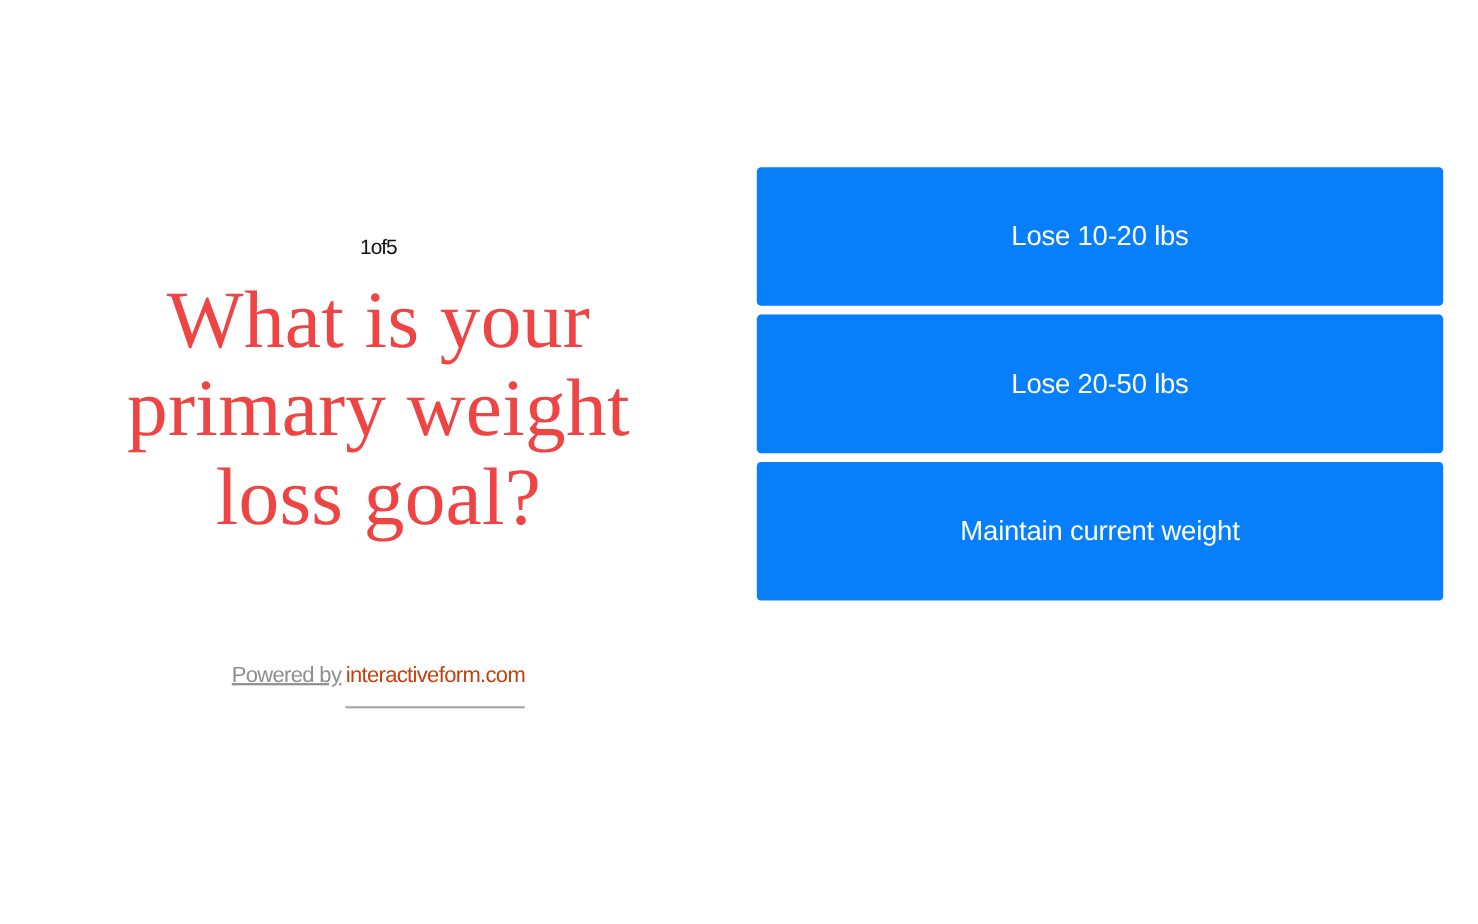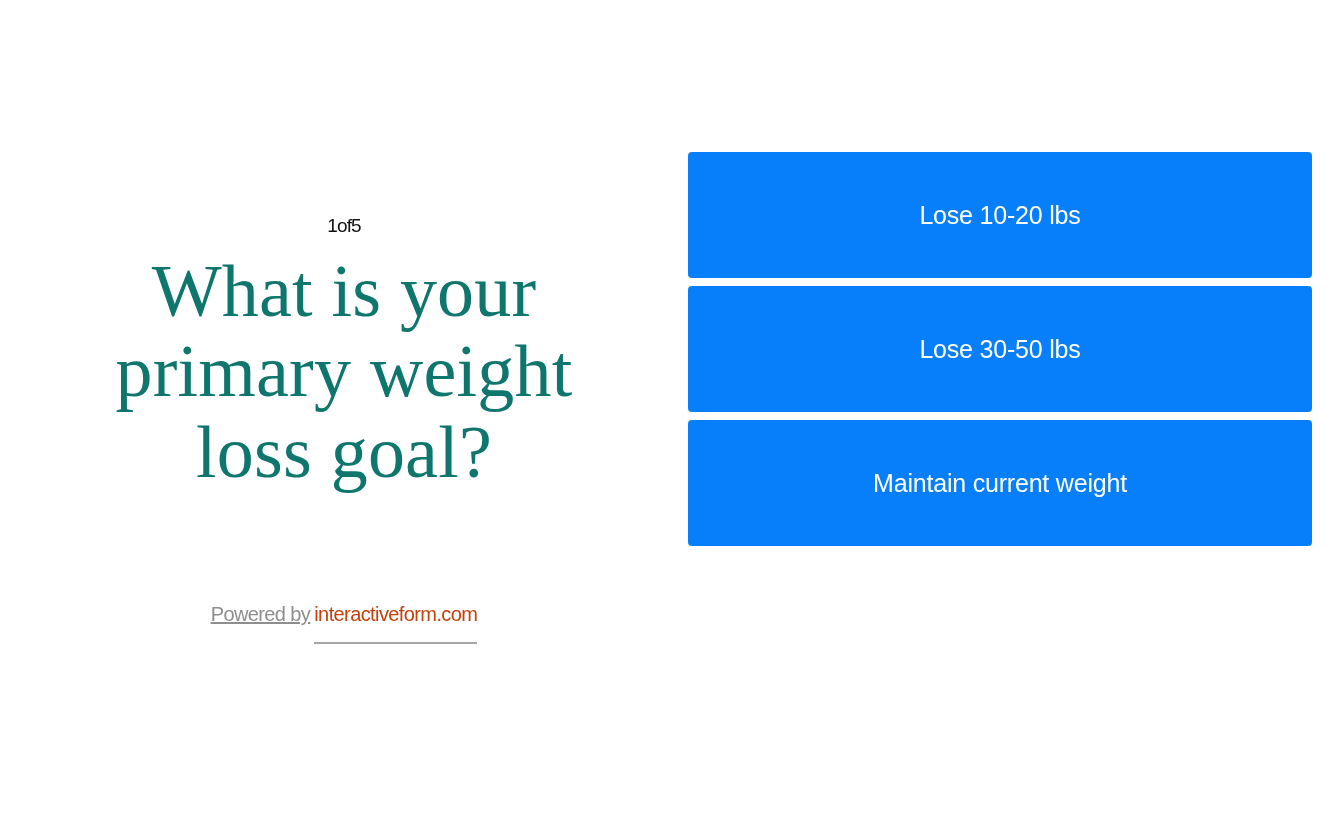--- a/index.html
+++ b/index.html
@@ -44,21 +44,21 @@
     letter-spacing: -0.9px;
     line-height: 1;
     margin-bottom: 16px;
     white-space: nowrap;
   }
 
   .question-title {
     font-family: "Liberation Serif", serif;
     font-size: 74px;
     font-weight: 400;
-    color: #0f766e;
+    color: #ef4444;
     line-height: 1.09;
     text-align: center;
     letter-spacing: 0.2px;
     margin: 0;
     max-width: 580px;
   }
 
   .powered-by {
     margin-top: 112px;
     font-family: "Liberation Sans", sans-serif;
@@ -121,17 +121,17 @@
 
     <h1 class="question-title">What is your primary weight loss goal?</h1>
 
     <div class="powered-by">
       <span class="powered-by-label">Powered by</span><a class="powered-by-link" href="#">interactiveform.com</a>
     </div>
   </section>
 
   <section class="answers-pane">
     <button class="answer-option">Lose 10-20 lbs</button>
-    <button class="answer-option">Lose 30-50 lbs</button>
+    <button class="answer-option">Lose 20-50 lbs</button>
     <button class="answer-option">Maintain current weight</button>
   </section>
 
 </div>
 
 </body></html>

